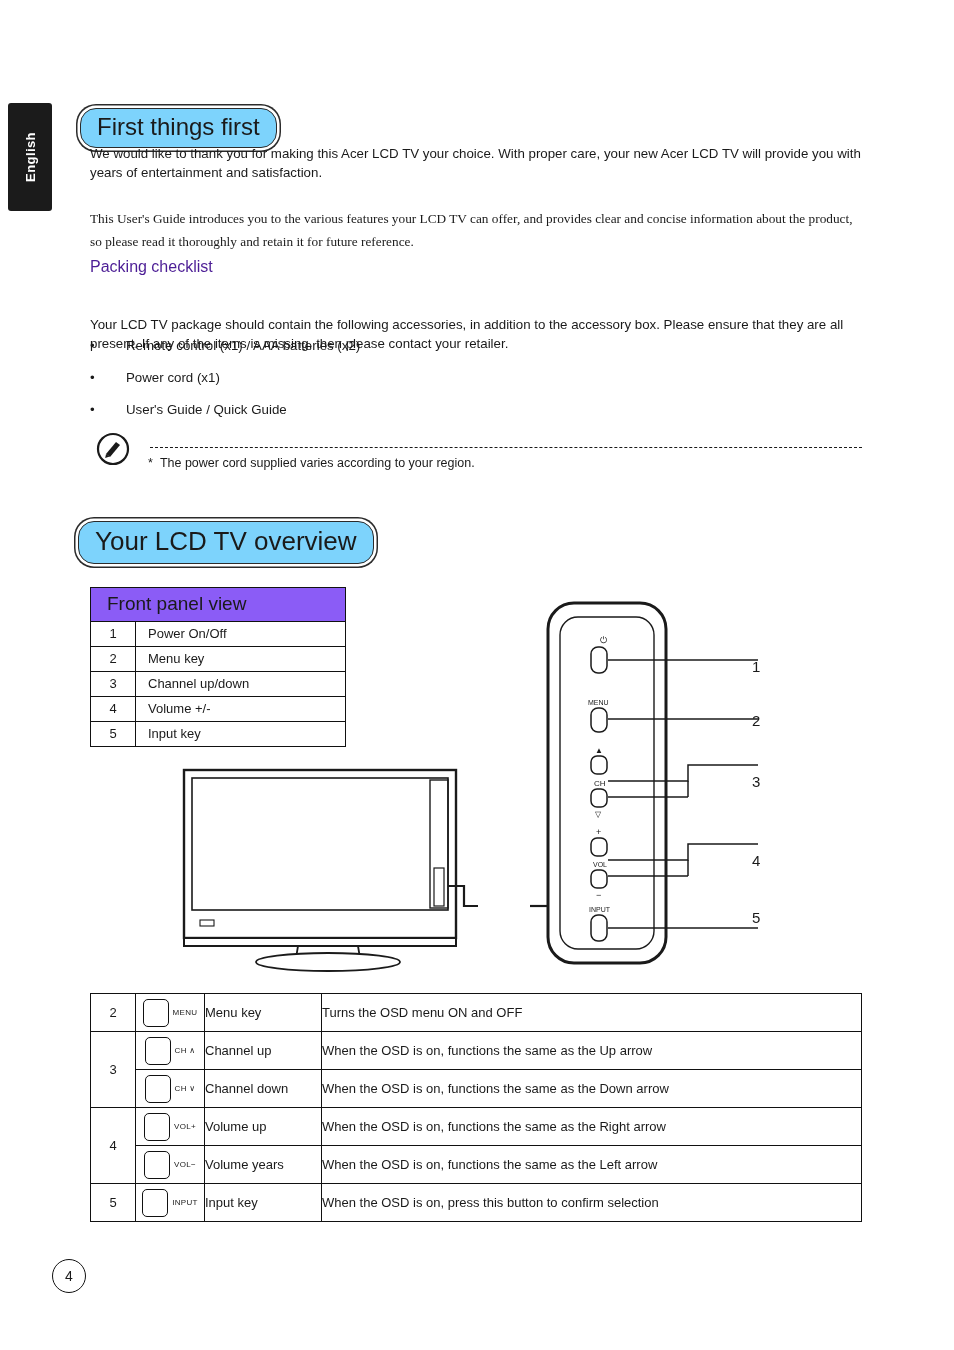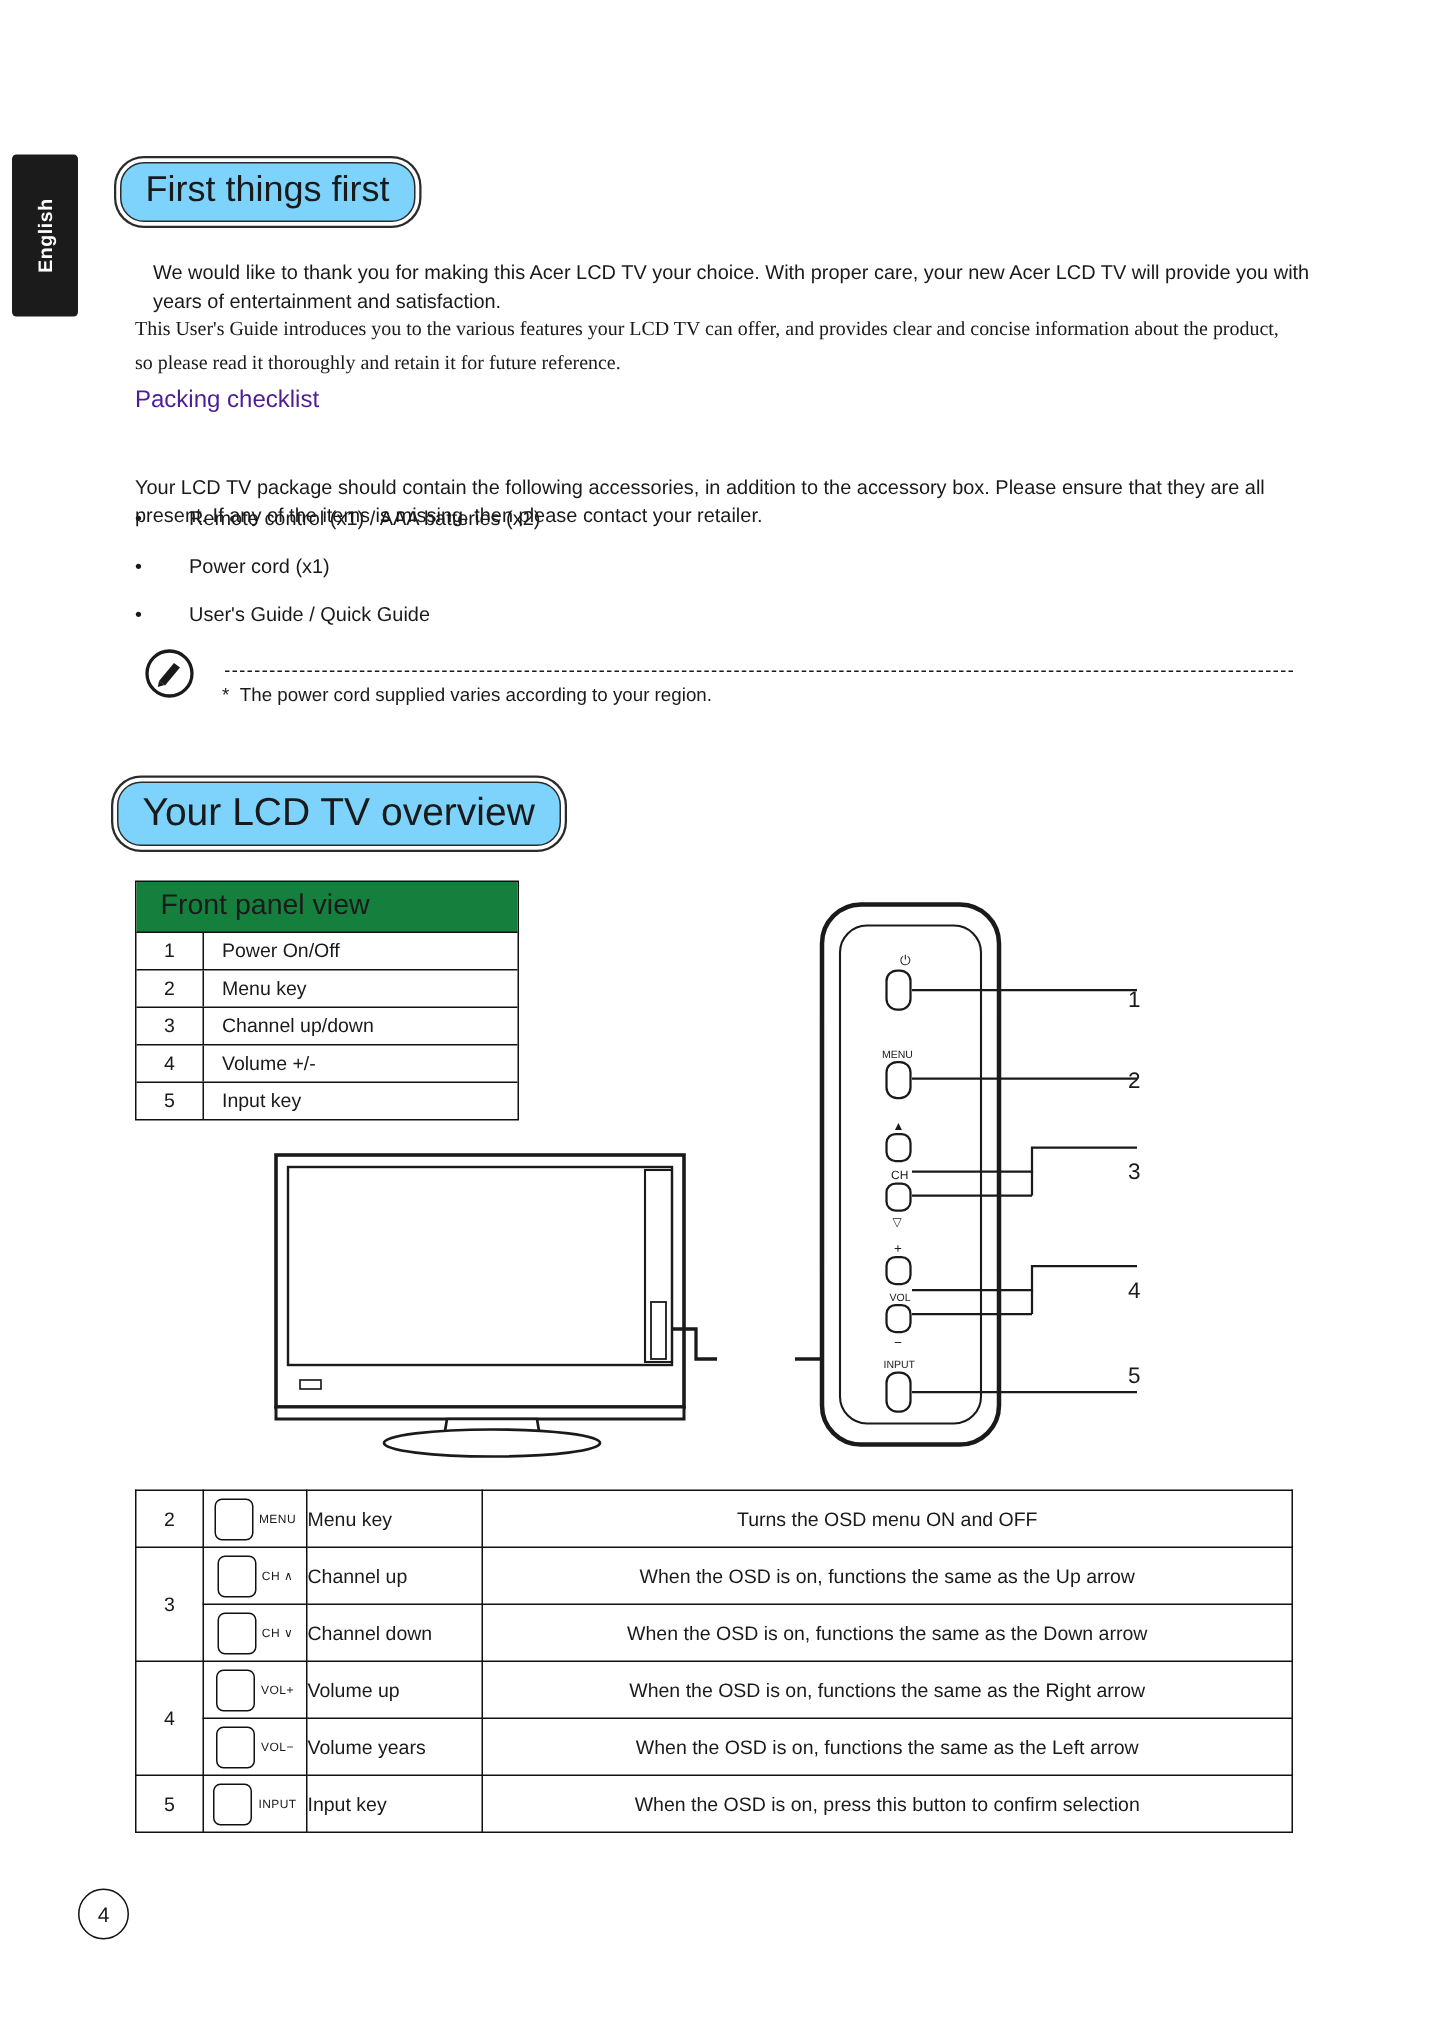--- a/index.html
+++ b/index.html
@@ -60,21 +60,21 @@
 
   
   .para {
     position: absolute;
     font-size: 13.3px;
     line-height: 1.45;
     color: #1a1a1a;
     width: 775px;
     left: 90px;
   }
-  #p1 { top: 172px; margin-left: 12px; }
+  #p1 { top: 144px; }
   #p2 { top: 207px; line-height: 1.75; font-family: Liberation Serif, serif; }
 
   .sub-head {
     position: absolute;
     left: 90px;
     font-size: 16px;
     color: #4c1d95;
   }
   #packing-head { top: 258px; }
 
@@ -126,21 +126,21 @@
   
   .fp-box {
     position: absolute;
     left: 90px;
     top: 587px;
     width: 256px;
     border: 1.4px solid #111;
     box-sizing: border-box;
   }
   .fp-title {
-    background: #15803d;
+    background: #8b5cf6;
     font-size: 19px;
     padding: 5px 0 6px 16px;
     color: #1a1a1a;
     border-bottom: 1.4px solid #111;
   }
   .fp-row {
     display: flex;
     border-bottom: 1px solid #111;
     font-size: 13px;
   }
@@ -184,21 +184,21 @@
     font-size: 13px;
   }
   .dt td {
     border: 1px solid #111;
     padding: 0;
     vertical-align: middle;
   }
   .c-num { width: 44px; text-align: center; }
   .c-key { width: 68px; text-align: center; padding: 4px 0; }
   .c-name { width: 116px; padding-left: 12px; }
-  .c-desc { padding-left: 14px; text-align: center; }
+  .c-desc { padding-left: 14px; }
   .dt .cellpad { padding-top: 11px; padding-bottom: 11px; }
 
   .keycap {
     display: inline-block;
     width: 24px;
     height: 26px;
     border: 1.2px solid #111;
     border-radius: 5px;
     vertical-align: middle;
     position: relative;

